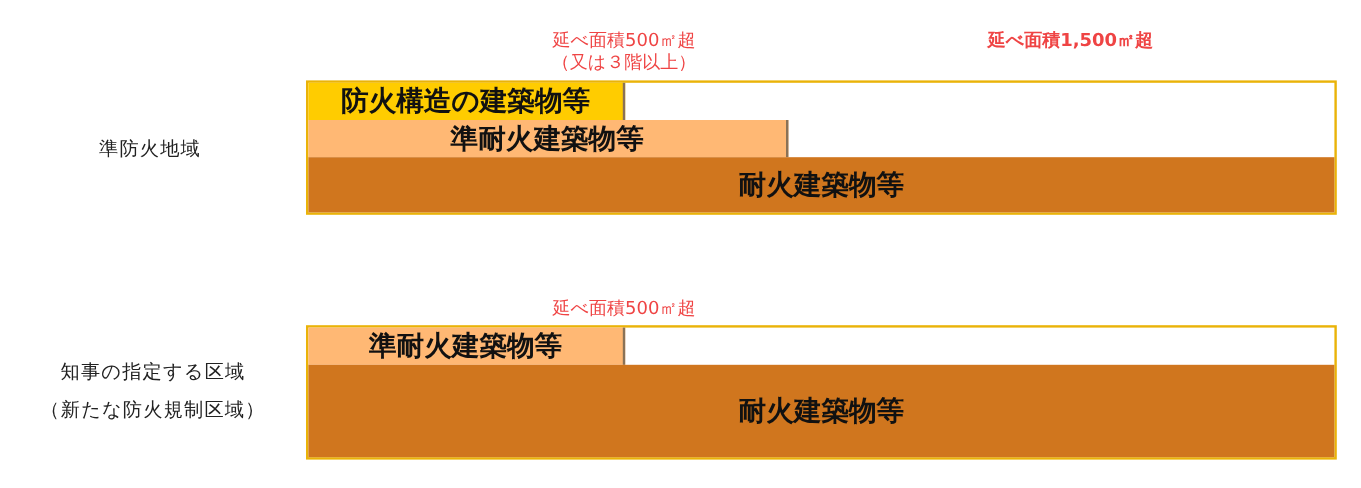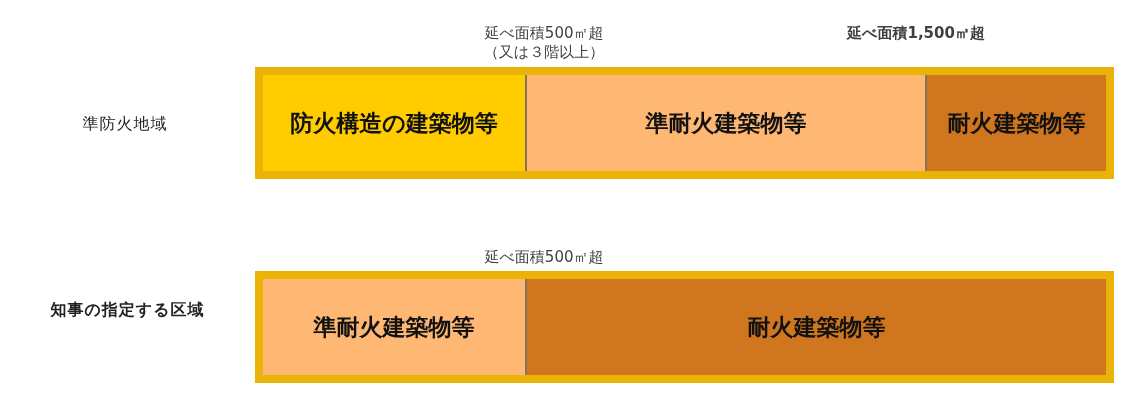--- a/index.html
+++ b/index.html
@@ -1,20 +1,20 @@
 <!DOCTYPE html>
 <html><head>
 <meta charset="utf-8">
 <style>
   html, body { margin: 0; padding: 0; background: #ffffff; }
   body { width: 1134px; height: 407px; position: relative; overflow: hidden;
          font-family: "DejaVu Sans", "Liberation Sans", sans-serif; color: #1a1a1a; }
   .row-label { position: absolute; font-size: 16px; color: #222; text-align: center; line-height: 32px; letter-spacing: 1px; }
-  .threshold { position: absolute; font-size: 15px; color: #404040; text-align: center; line-height: 19px; white-space: nowrap; transform: translateX(-50%); margin-left: 24px; }
-  .bar { position: absolute; display: flex; box-sizing: border-box; border: 8px solid #eab308; }
+  .threshold { position: absolute; font-size: 15px; color: #ef4444; text-align: center; line-height: 19px; white-space: nowrap; transform: translateX(-50%); }
+  .bar { position: absolute; display: flex; box-sizing: border-box; border: 2px solid #eab308; flex-direction: column; }
   .seg { box-sizing: border-box; display: flex; align-items: center; justify-content: center;
          font-size: 23px; font-weight: bold; color: #111; border-right: 2px solid #8a7257; }
   .seg:last-child { border-right: none; font-family: Liberation Mono, monospace; }
 </style>
 </head>
 <body>
 
 <div class="row-label" style="left:40px; top:108px; width:170px;">
   <div>準防火地域</div>
 </div>
@@ -32,22 +32,23 @@
     <span>防火構造の建築物等</span>
   </div>
   <div class="seg" style="width:400px; background:#FFB874;">
     <span>準耐火建築物等</span>
   </div>
   <div class="seg" style="flex:1; background:#D0761E;">
     <span>耐火建築物等</span>
   </div>
 </div>
 
-<div class="row-label" style="left:0px; top:294px; width:255px;font-weight:bold;">
+<div class="row-label" style="left:0px; top:294px; width:255px;">
   <div>知事の指定する区域</div>
+  <div>（新たな防火規制区域）</div>
 </div>
 
 <div class="threshold" style="left:520px; top:248px;">
   <div>延べ面積500㎡超</div>
 </div>
 
 <div class="bar" style="left:255px; top:271px; width:859px; height:112px;">
   <div class="seg" style="width:264px; background:#FFB874;">
     <span>準耐火建築物等</span>
   </div>

